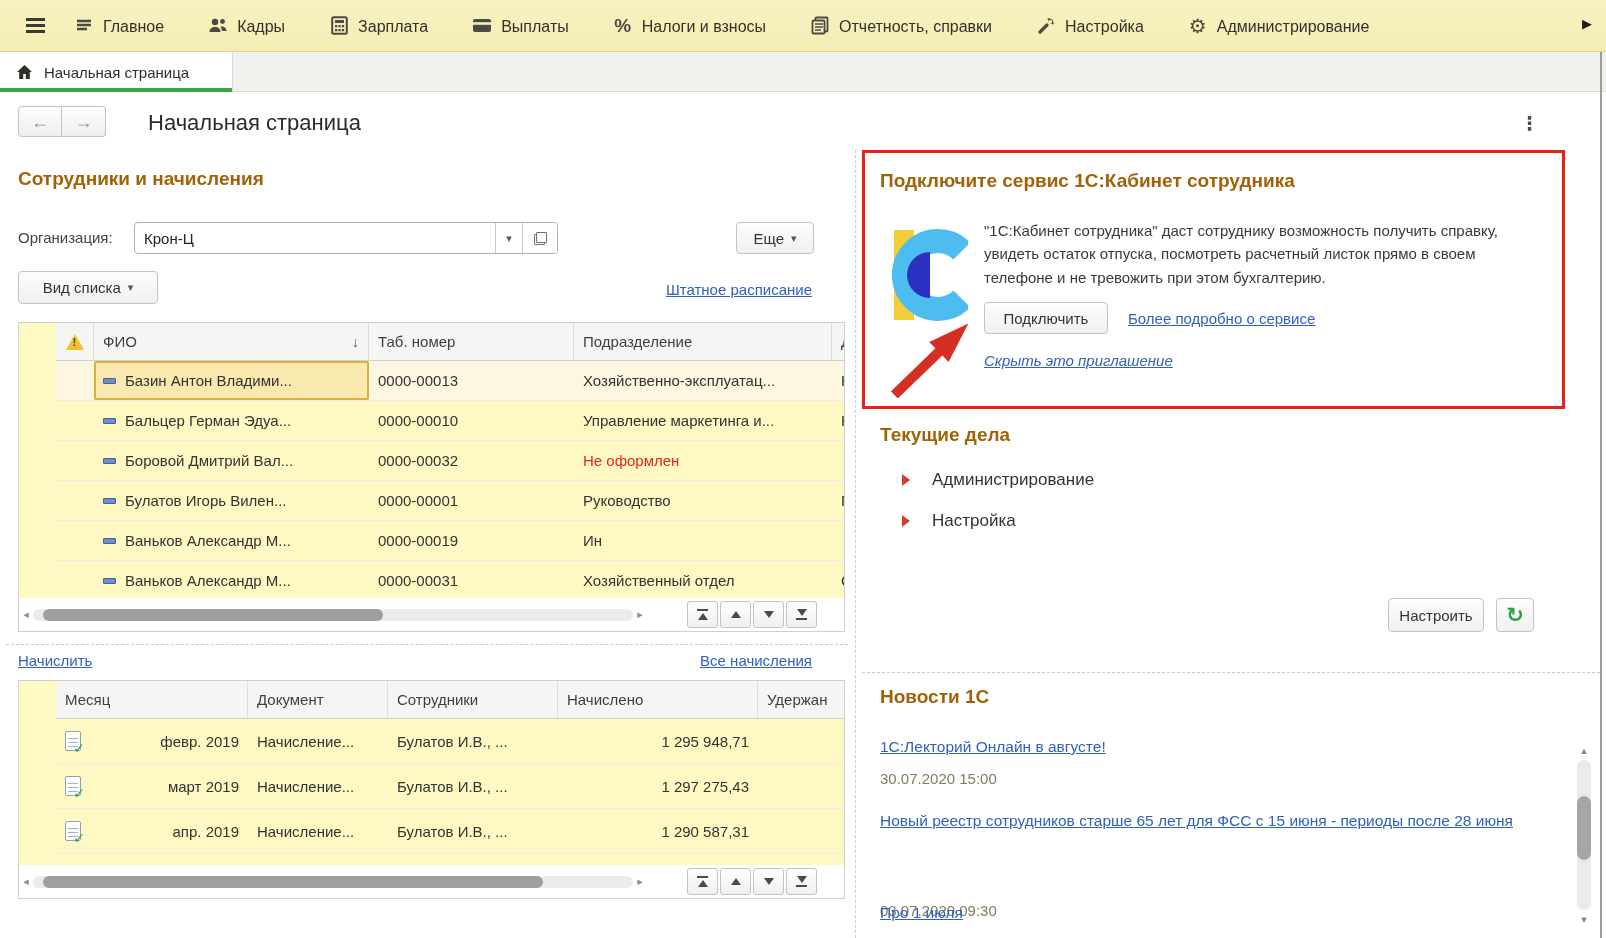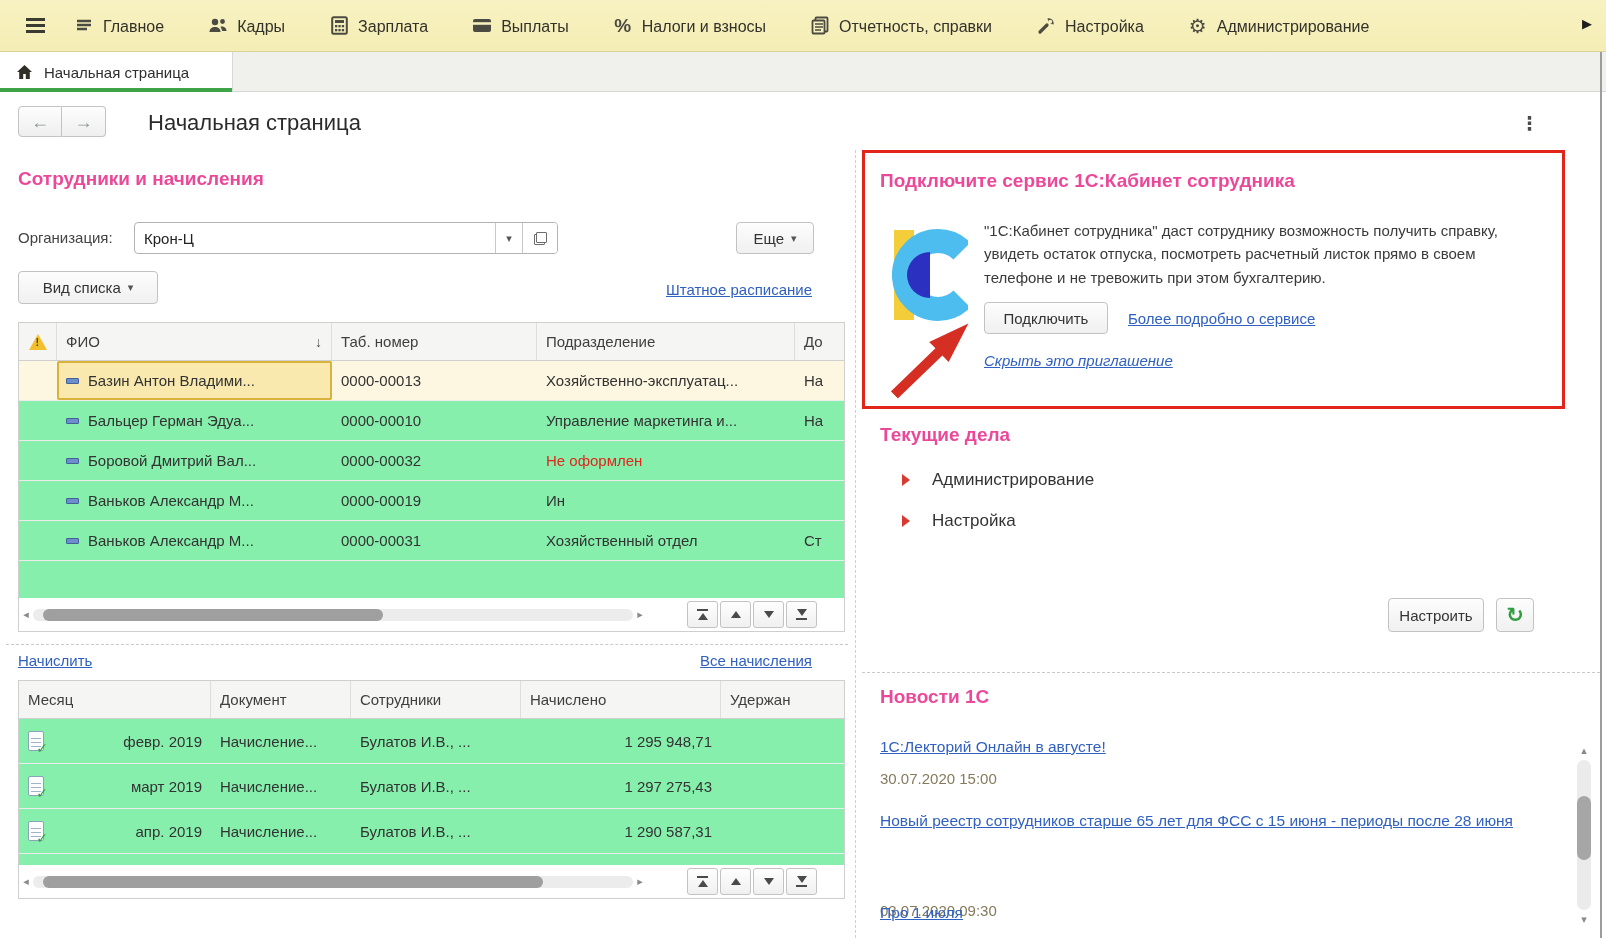--- a/index.html
+++ b/index.html
@@ -35,21 +35,21 @@
   .navbtn { width:44px; height:31px; background:linear-gradient(#fdfdfd,#efefef); border:1px solid #c3c3c3;
     display:flex; align-items:center; justify-content:center; cursor:pointer; }
   .navbtn.back { border-radius:4px 0 0 4px; }
   .navbtn.fwd  { border-radius:0 4px 4px 0; border-left:none; }
   .navbtn .ar { font-size:18px; color:#8c968c; line-height:1; }
   .page-title { position:absolute; left:148px; top:110px; font-size:22px; color:#2b2b2b; }
   .kebab { position:absolute; left:1520px; top:112px; font-size:19px; font-weight:bold; color:#4a4a4a; letter-spacing:0; cursor:pointer; }
   .kebab::before { content:"⋮"; }
 
   
-  .g-head { font-size:19px; font-weight:bold; color:#ec4899; }
+  .g-head { font-size:19px; font-weight:bold; color:#a16207; }
   .blnk { color:#3060c0; text-decoration:underline; cursor:pointer; font-size:15px; white-space:nowrap; }
   .btn { background:linear-gradient(#fdfdfd,#f0f0f0); border:1px solid #c2c2c2; border-radius:4px;
     font-size:15px; color:#333; display:flex; align-items:center; justify-content:center; gap:7px; cursor:pointer; }
   .caret::after { content:"▾"; font-size:11px; color:#555; }
 
   
   .sec-head-left { position:absolute; left:18px; top:168px; }
   .org-label { position:absolute; left:18px; top:229px; font-size:15px; color:#444; }
   .inputgroup { position:absolute; left:134px; top:222px; width:424px; height:32px; display:flex; background:#fff;
     border:1px solid #b3b3b3; border-radius:4px; overflow:hidden; }
@@ -57,21 +57,21 @@
   .inputgroup .seg { width:27px; border-left:1px solid #c9c9c9; display:flex; align-items:center; justify-content:center; cursor:pointer; background:#fff; }
   .inputgroup .seg-open { width:35px; }
   .ic-open { position:relative; width:13px; height:13px; }
   .ic-open::before { content:""; position:absolute; left:0; bottom:0; width:9px; height:9px; border:1.5px solid #6b6b6b; border-radius:1px; background:#fff; }
   .ic-open::after  { content:""; position:absolute; right:0; top:0; width:9px; height:9px; border:1.5px solid #6b6b6b; border-radius:1px; background:#fff; }
   .btn-more { position:absolute; left:736px; top:222px; width:78px; height:32px; }
   .btn-view { position:absolute; left:18px;  top:271px; width:140px; height:33px; }
   .lnk-staff { position:absolute; left:640px; top:281px; width:172px; text-align:right; }
 
   
-  .tbl { position:absolute; background:#86efac; border:1px solid #cfcfcf; overflow:hidden; }
+  .tbl { position:absolute; background:#fef9c3; border:1px solid #cfcfcf; overflow:hidden;padding-left:37px; }
   .tbl-emp { left:18px; top:322px; width:827px; height:310px; }
   .tbl-acc { left:18px; top:680px; width:827px; height:219px; }
   .trow { display:grid; align-items:center; }
   .emp-cols { grid-template-columns:38px 275px 205px 258px 51px; }
   .acc-cols { grid-template-columns:192px 140px 170px 200px 125px; }
   .thead { height:38px; background:#f5f5f3; border-bottom:1px solid #d0d0d0; font-size:15px; color:#3f3f3f; }
   .thead .cell { height:100%; display:flex; align-items:center; padding:0 9px; border-right:1px solid #dedede; }
   .thead .cell:last-child { border-right:none; }
   .sort-dn::after { content:"↓"; margin-left:auto; font-size:14px; color:#555; }
   .drow { height:40px; border-bottom:1px solid #ececec; font-size:15px; color:#333; cursor:pointer; }
@@ -307,20 +307,30 @@
           <span>Боровой Дмитрий Вал...</span>
         </div>
       <div class="cell">0000-00032</div>
       <div class="cell red-txt">Не оформлен</div>
       <div class="cell"></div>
     </div>
     <div class="trow emp-cols drow">
       <div class="cell"></div>
       <div class="cell">
           <span class="dash"></span>
+          <span>Булатов Игорь Вилен...</span>
+        </div>
+      <div class="cell">0000-00001</div>
+      <div class="cell">Руководство</div>
+      <div class="cell">Ге</div>
+    </div>
+    <div class="trow emp-cols drow">
+      <div class="cell"></div>
+      <div class="cell">
+          <span class="dash"></span>
           <span>Ваньков Александр М...</span>
         </div>
       <div class="cell">0000-00019</div>
       <div class="cell">Ин</div>
     </div>
     <div class="trow emp-cols drow">
       <div class="cell"></div>
       <div class="cell">
           <span class="dash"></span>
           <span>Ваньков Александр М...</span>

